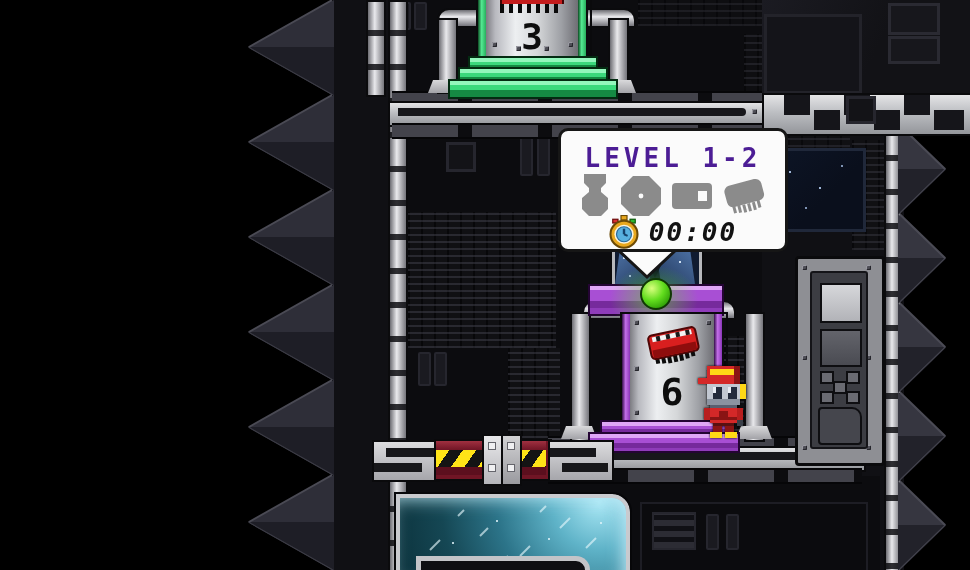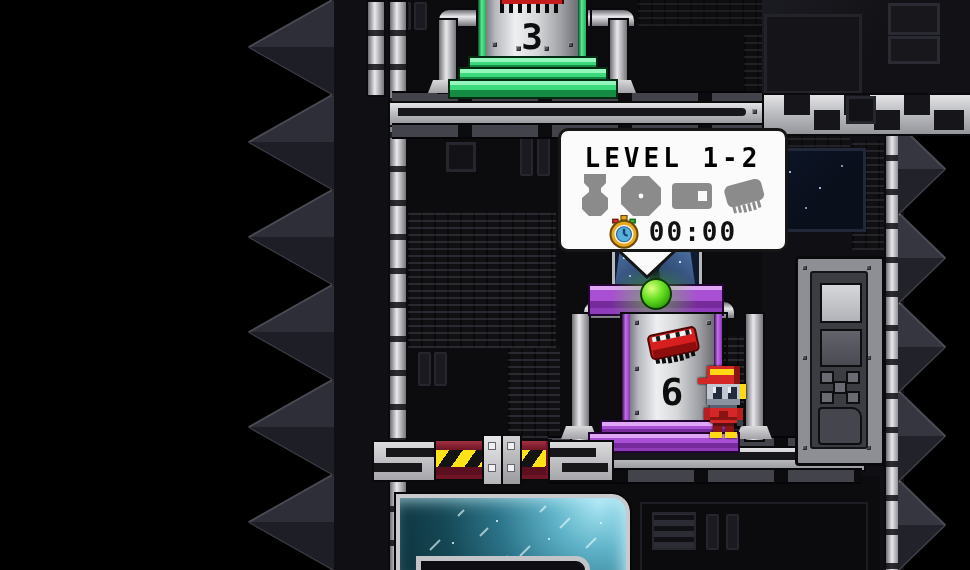--- a/index.html
+++ b/index.html
@@ -39,21 +39,21 @@
      clip-path:polygon(0 0,100% 10%,0 20%,100% 30%,0 40%,100% 50%,0 60%,100% 70%,0 80%,100% 90%,0 100%);}
   
   .silver{background:linear-gradient(90deg,#7c7c82 0,#b8b9bf 10%,#edeff1 32%,#d5d7d9 56%,#9ea0a5 82%,#6e6e74 100%);}
   .green-strip{background:linear-gradient(90deg,#0c4a22,#55ea93 45%,#27ae5c);}
   .purple-strip{background:linear-gradient(90deg,#340d49,#c36fe9 45%,#8a35b8);}
   .purple-slab{background:linear-gradient(#dfa6f6 0 4px,#a84fd4 4px 55%,#762a9c 55% 80%,#8f3cba 80% 100%);border:2px solid #240434;}
   .green-slab{background:linear-gradient(#93f6bc 0 4px,#3bd87c 4px 55%,#158a43 55% 100%);border:2px solid #032b11;}
   .pixel-num{color:#0d0d0d;font-weight:bold;text-align:center;}
   
   .popup{background:#fbfbfb;border:3px solid #161616;border-radius:10px;z-index:40;}
-  .popup-title{color:#000000;font-weight:bold;font-size:26px;letter-spacing:4px;text-align:center;}
+  .popup-title{color:#4c1d95;font-weight:bold;font-size:26px;letter-spacing:4px;text-align:center;}
   .popup-time{color:#121212;font-weight:bold;font-size:26px;letter-spacing:2px;}
   
   .teal{background:radial-gradient(circle at 88% 6%, #a8e6f4 0%, #5fb3c8 22%, #2c7489 48%, #154754 74%, #0c323c 100%);
         border:4px solid #c9cace;outline:2px solid #070709;border-radius:0 18px 0 0;
         box-shadow:inset -10px 0 16px -6px rgba(195,238,250,.8), inset 0 10px 16px -6px rgba(195,238,250,.55);}
   .panel-btn{border:2px solid #0e0e11;}
 </style>
 </head>
 <body>
 
@@ -274,21 +274,21 @@
               <rect x="13" y="29" width="3" height="8"></rect>
               <rect x="18" y="30" width="3" height="8"></rect>
               <rect x="23" y="30" width="3" height="8"></rect>
               <rect x="28" y="30" width="3" height="8"></rect>
               <rect x="33" y="29" width="3" height="8"></rect>
             </g>
         </g>
       </svg>
     </div>
 
-    <div class="abs" style="left:0;top:84px;width:100%;height:34px;display:flex;justify-content:center;gap:10px;align-items:center;">
+    <div class="abs" style="left:0;top:84px;width:100%;height:34px;display:flex;justify-content:center;gap:10px;align-items:center;font-style:italic;">
       <svg width="30" height="34" viewBox="0 0 20 22">
         <rect x="8" y="0" width="4" height="3" fill="#e8a81e" stroke="#6b4a06" stroke-width="0.8"></rect>
         <rect x="2.5" y="2.5" width="3.5" height="2.5" fill="#d83030" stroke="#6b0a0a" stroke-width="0.8"></rect>
         <rect x="14" y="2.5" width="3.5" height="2.5" fill="#30b830" stroke="#0a5a0a" stroke-width="0.8"></rect>
         <circle cx="10" cy="12.5" r="9" fill="#e8a81e" stroke="#6b4a06" stroke-width="1.4"></circle>
         <circle cx="10" cy="12.5" r="6.4" fill="#f7f3e0"></circle>
         <circle cx="10" cy="12.5" r="5" fill="#58b0e0" stroke="#2a6a9a" stroke-width="0.8"></circle>
         <path d="M10 12.5 L10 8.8" stroke="#15416b" stroke-width="1.6"></path>
         <path d="M10 12.5 L12.4 13.6" stroke="#15416b" stroke-width="1.3"></path>
       </svg>

